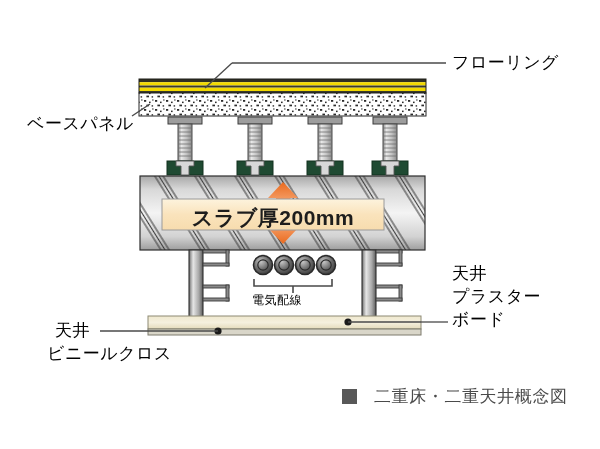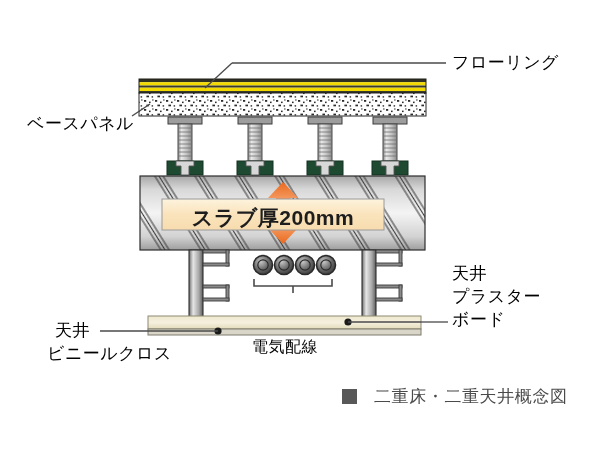--- a/index.html
+++ b/index.html
@@ -299,21 +299,21 @@
   </svg>
 
   <div class="lbl" style="left:452px; top:51px;">フローリング</div>
 
   <div class="lbl" style="left:27px; top:112px;">ベースパネル</div>
 
   <div style="position:absolute; left:162px; top:202px; width:222px; height:31px;
               display:flex; align-items:center; justify-content:center;
               font-size:21px; font-weight:bold; color:#1d1d1d; letter-spacing:0.5px;">スラブ厚200mm</div>
 
-  <div class="lbl" style="left:252px; top:289px; font-size:16px;margin-top:46px;">電気配線</div>
+  <div class="lbl" style="left:252px; top:289px; font-size:12px;">電気配線</div>
 
   <div class="lbl" style="left:452px; top:262px;">天井</div>
   <div class="lbl" style="left:452px; top:285px;">プラスター</div>
   <div class="lbl" style="left:452px; top:308px;">ボード</div>
 
   <div class="lbl" style="left:55px; top:319px;">天井</div>
   <div class="lbl" style="left:47px; top:342px;">ビニールクロス</div>
 
   <div class="caption-wrap">
     <span class="caption-sq"></span>

